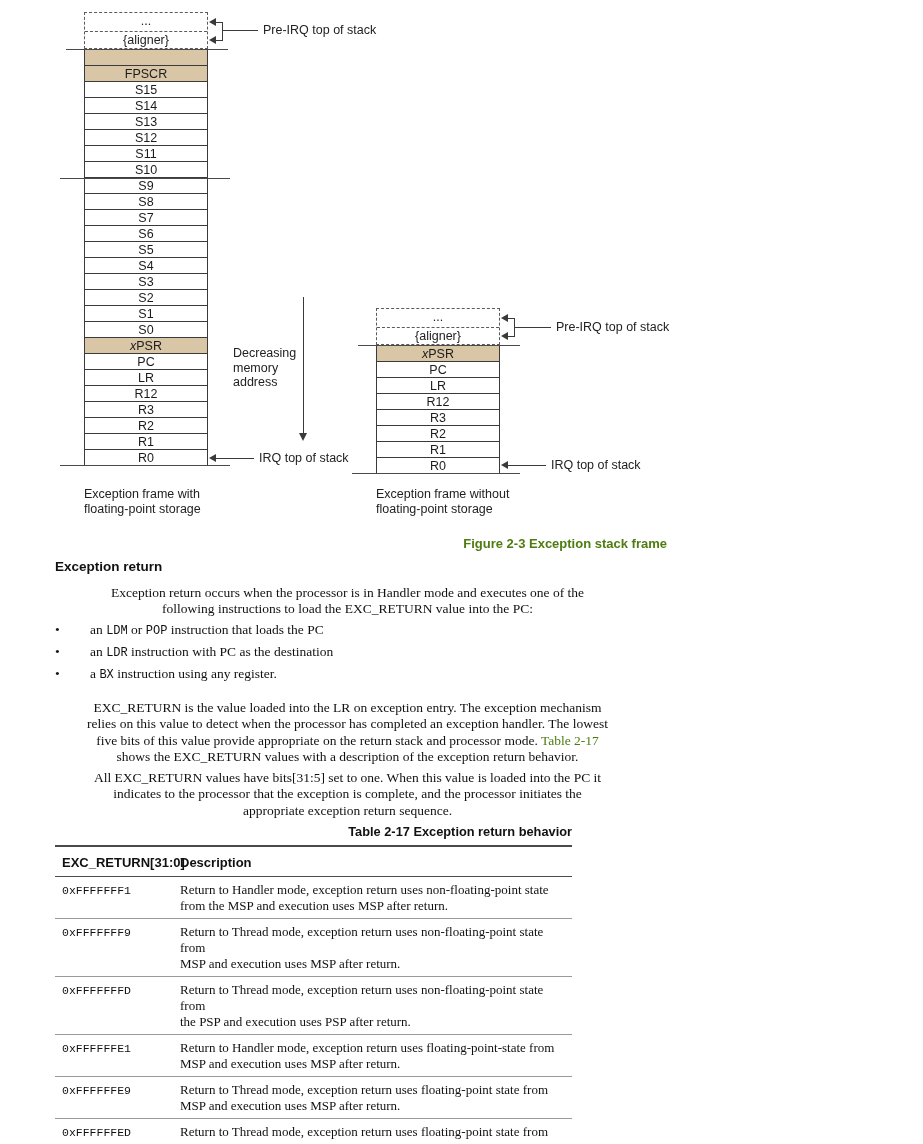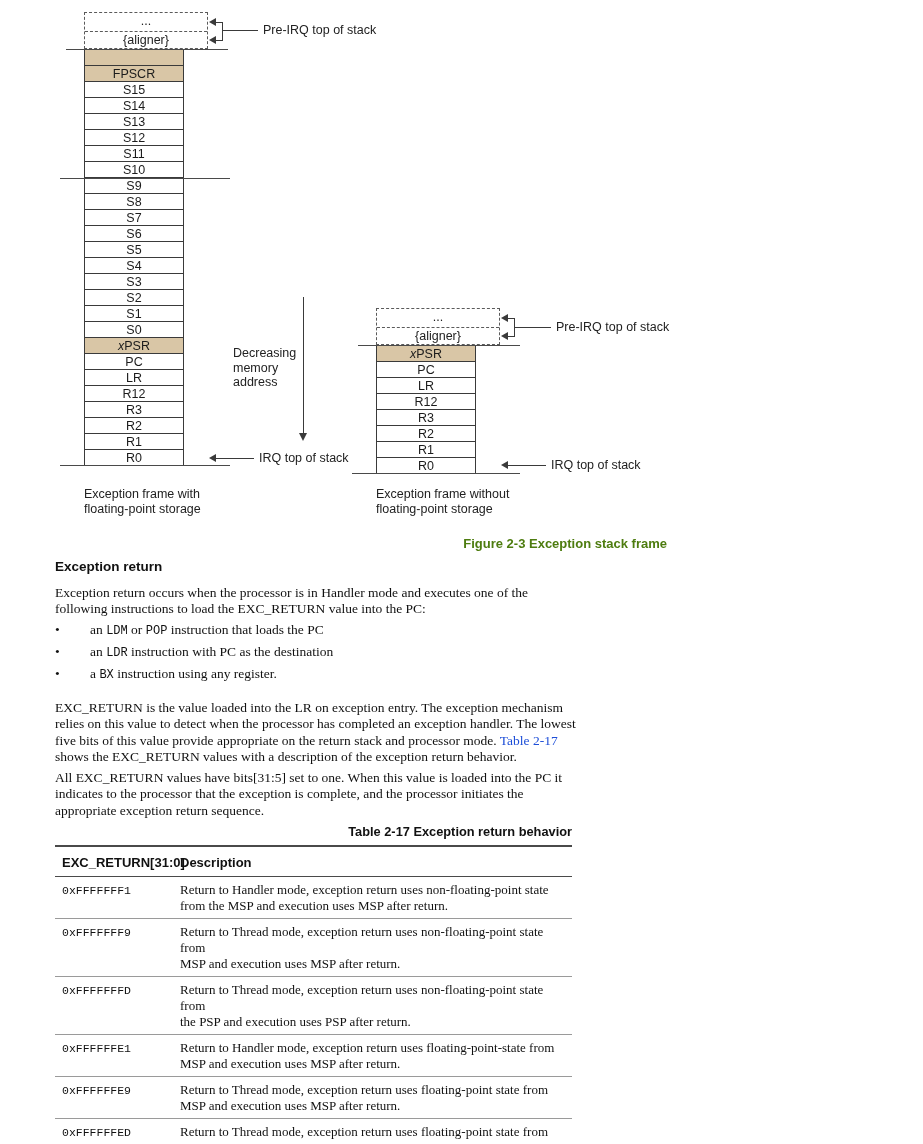--- a/index.html
+++ b/index.html
@@ -4,45 +4,45 @@
 <style>
   html,body{margin:0;padding:0;background:#ffffff;}
   .page{position:relative;width:923px;height:1144px;background:#ffffff;overflow:hidden;
         font-family:"Liberation Serif",serif;color:#111;}
 
   
   .dashed-stack{position:absolute;width:124px;border:1px dashed #5a5a5a;box-sizing:border-box;background:#fff;}
   .drow{height:18px;line-height:17px;text-align:center;font-family:"Liberation Sans",sans-serif;
         font-size:12.5px;color:#222;box-sizing:border-box;}
   .drow + .drow{border-top:1px dashed #5a5a5a;height:17px;}
-  .solid-stack{position:absolute;width:100px;}
+  .solid-stack{position:absolute;width:124px;}
   .srow{height:17px;margin-top:-1px;border:1px solid #3a3a3a;box-sizing:border-box;background:#fff;
         text-align:center;line-height:16px;font-family:"Liberation Sans",sans-serif;font-size:12.5px;color:#1c1c1c;}
   .srow:first-child{margin-top:0;}
   .srow.shaded{background:#d9c6a6;}
   .tick{position:absolute;height:1px;background:#4a4a4a;}
   .aline{position:absolute;height:1px;background:#3a3a3a;}
   .vline{position:absolute;width:1px;background:#3a3a3a;}
   .ahead-left{position:absolute;width:0;height:0;border:4px solid transparent;border-right:7px solid #3a3a3a;border-left:none;}
   .ahead-down{position:absolute;width:0;height:0;border-left:4px solid transparent;border-right:4px solid transparent;border-top:8px solid #3a3a3a;}
   .diag-label{position:absolute;font-family:"Liberation Sans",sans-serif;font-size:12.5px;color:#222;white-space:nowrap;}
   .diag-caption{position:absolute;font-family:"Liberation Sans",sans-serif;font-size:12.5px;line-height:14.5px;
                 color:#222;white-space:pre-line;}
   .decreasing{position:absolute;left:233px;top:346px;width:70px;text-align:left;
               font-family:"Liberation Sans",sans-serif;font-size:12.5px;line-height:14.5px;color:#222;white-space:pre-line;}
   .fig-caption{position:absolute;left:380px;top:536px;width:287px;text-align:right;
                font-family:"Liberation Sans",sans-serif;font-size:13px;font-weight:bold;color:#4d7c0f;}
 
   
   .sec-heading{position:absolute;left:55px;top:559px;font-family:"Liberation Sans",sans-serif;
                font-size:13.5px;font-weight:bold;color:#111;}
-  .body{position:absolute;left:55px;width:585px;font-size:13.5px;line-height:16.4px;margin:0;color:#111;}
+  .body{position:absolute;left:55px;width:585px;font-size:13.5px;line-height:16.4px;margin:0;color:#111;text-align:center;}
   .pre{white-space:pre-line;}
   .mono{font-family:"Liberation Mono","DejaVu Sans Mono",monospace;font-size:12px;}
-  .doclink{color:#1d4ed8;cursor:pointer;}
+  .doclink{color:#4d7c0f;cursor:pointer;}
   .bullets{position:absolute;left:55px;top:622px;width:585px;}
   .bullet-row{display:flex;line-height:16.4px;font-size:13.5px;margin-bottom:4.6px;}
   .bullet-dot{width:35px;flex:0 0 35px;}
 
   
   .tbl-caption{position:absolute;left:55px;top:824px;width:517px;text-align:right;
                font-family:"Liberation Sans",sans-serif;font-size:12.8px;font-weight:bold;color:#111;}
   .tbl{position:absolute;left:55px;top:845px;width:517px;border-top:2px solid #4a4a4a;border-bottom:2px solid #8a8a8a;}
   .tbl-header{display:grid;grid-template-columns:125px 1fr;padding:8px 0 6px 0;border-bottom:1px solid #4a4a4a;
               font-family:"Liberation Sans",sans-serif;font-size:13px;font-weight:bold;color:#111;}

